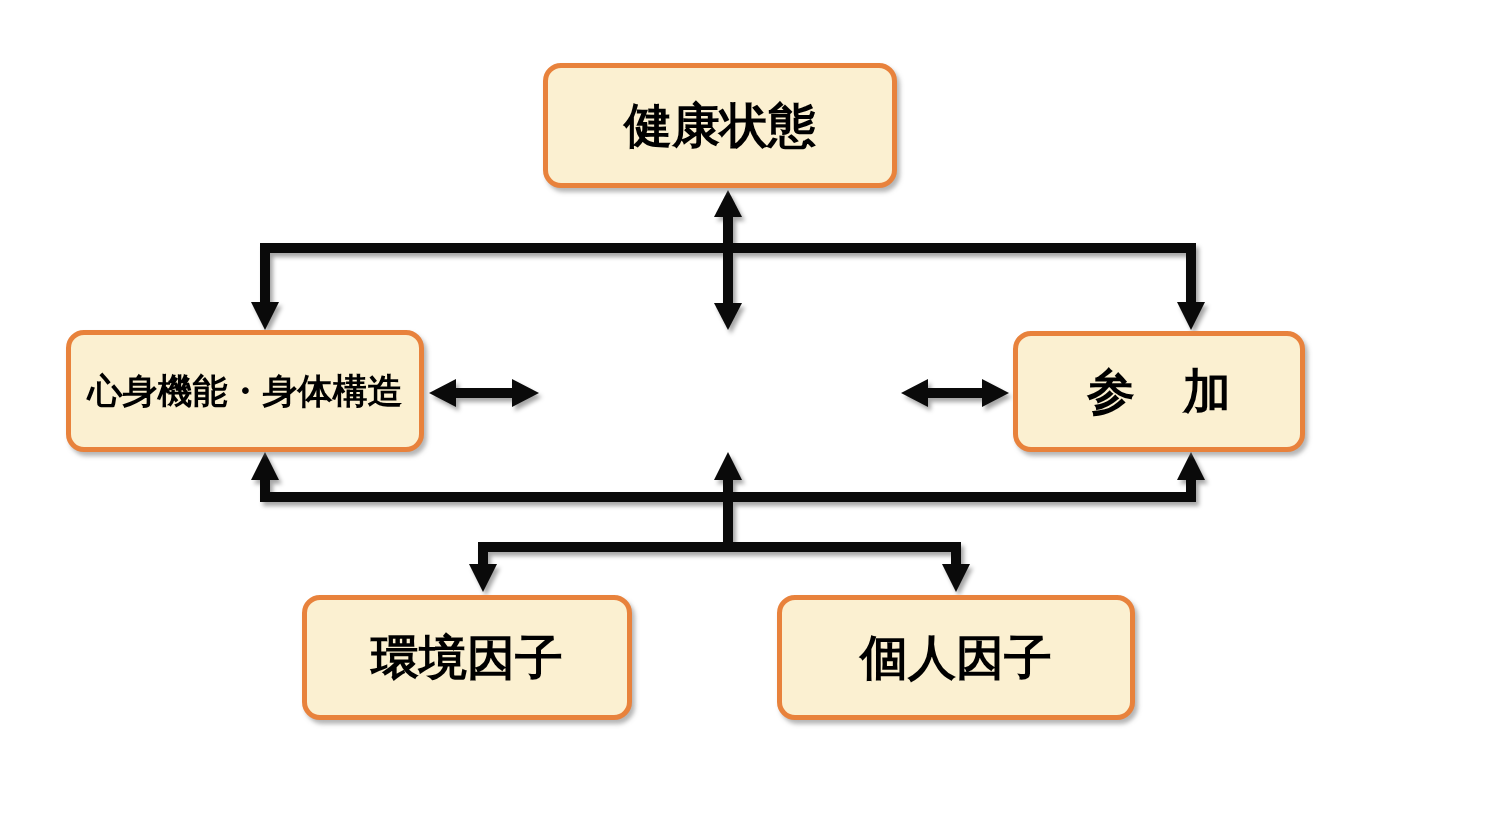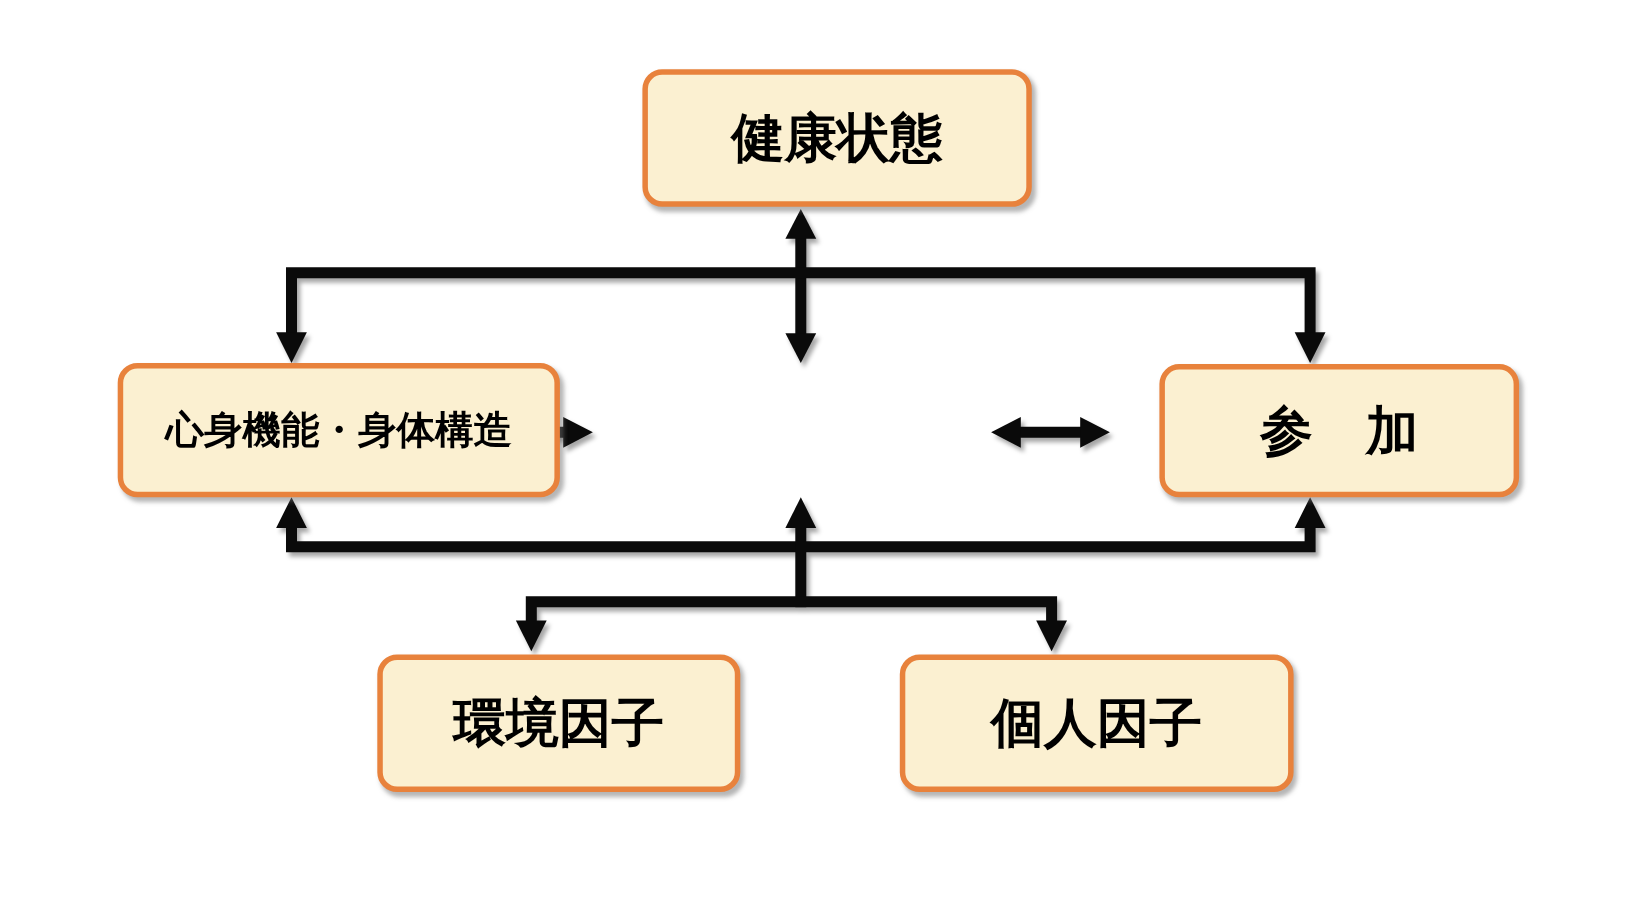--- a/index.html
+++ b/index.html
@@ -25,26 +25,25 @@
     border: 5px solid var(--box-border);
     border-radius: 18px;
     box-shadow: 3px 4px 4px rgba(110,110,110,0.5);
     display: flex;
     align-items: center;
     justify-content: center;
     color: var(--text);
     font-weight: bold;
     white-space: nowrap;
     text-align: center;
-    margin-left: 41px;
   }
   #box-health        { left: 543px;  top: 63px;  width: 354px; height: 125px; font-size: 48px; }
-  #box-body          { left: 66px;   top: 330px; width: 402px; height: 122px; font-size: 35px; }
+  #box-body          { left: 66px;   top: 330px; width: 358px; height: 122px; font-size: 35px; }
   #box-activity      { left: 540px;  top: 330px; width: 356px; height: 122px; font-size: 48px; }
-  #box-participation { left: 1013px; top: 331px; width: 327px; height: 121px; font-size: 48px; font-family: Liberation Serif, serif; }
+  #box-participation { left: 1013px; top: 331px; width: 292px; height: 121px; font-size: 48px; font-family: Liberation Serif, serif; }
   #box-environment   { left: 302px;  top: 595px; width: 330px; height: 125px; font-size: 48px; }
   #box-personal      { left: 777px;  top: 595px; width: 358px; height: 125px; font-size: 48px; }
   .arrow-layer {
     position: absolute;
     left: 0; top: 0;
     width: 1493px; height: 819px;
     pointer-events: none;
   }
   .arrow-layer .shaft {
     stroke: var(--arrow);

